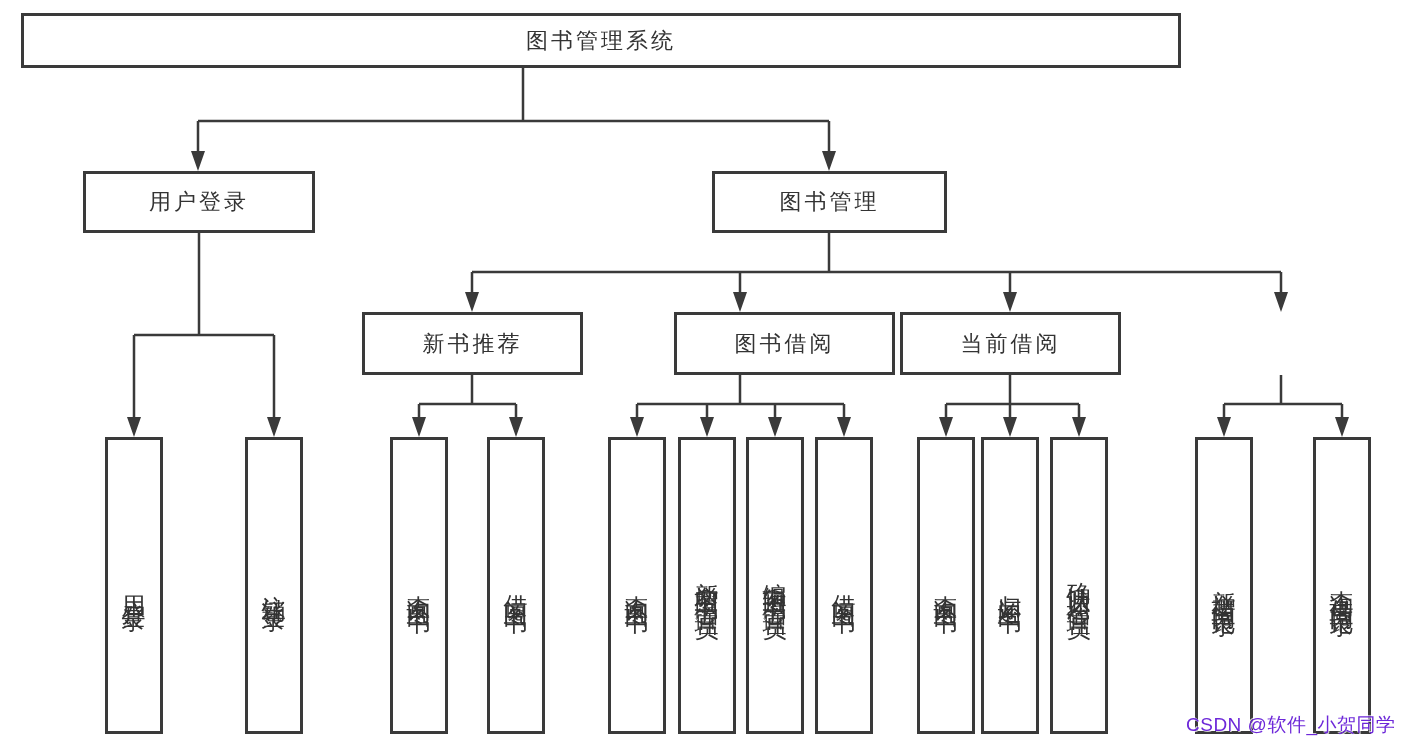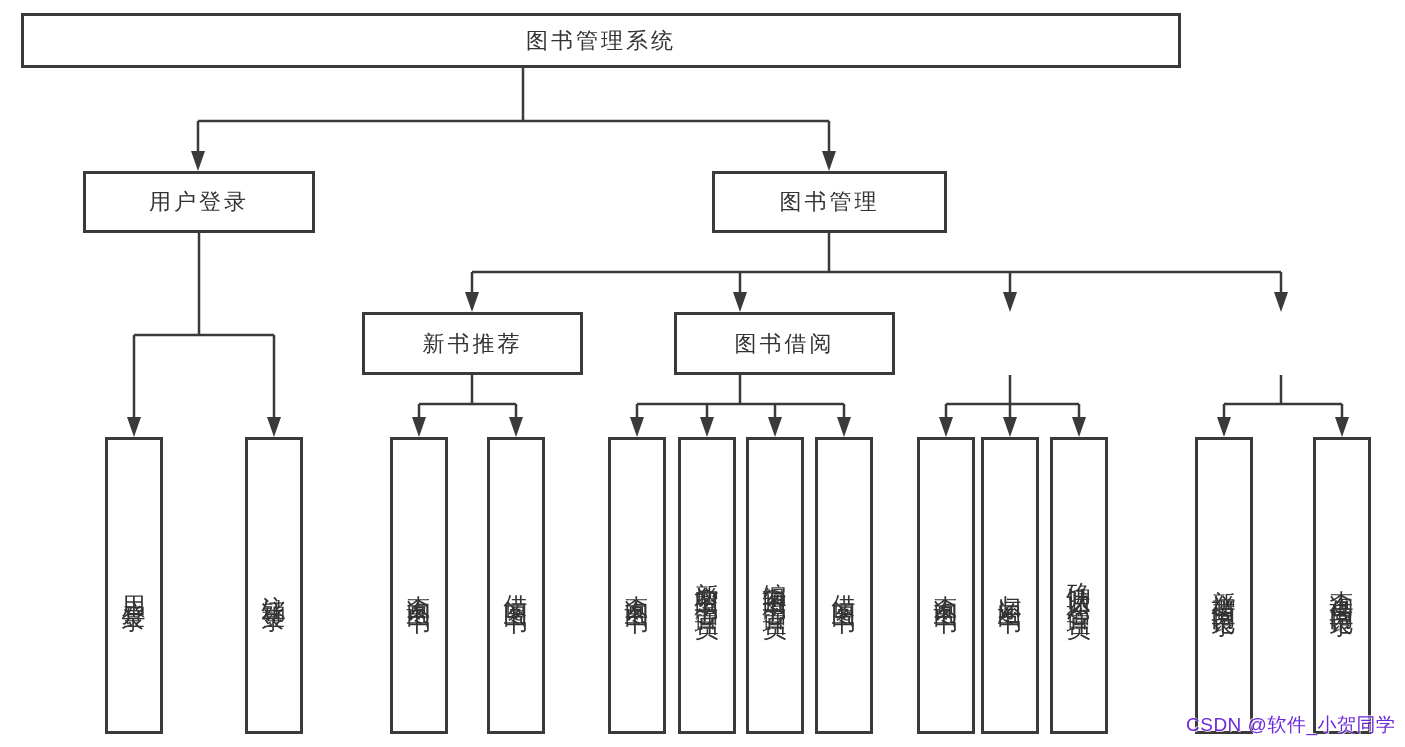--- a/index.html
+++ b/index.html
@@ -93,20 +93,21 @@
     </g>
   </svg>
 
   <div class="box h n-root">图书管理系统</div>
 
   <div class="box h l2 n-l2a">用户登录</div>
   <div class="box h l2 n-l2b">图书管理</div>
 
   <div class="box h l3 n-l3a">新书推荐</div>
   <div class="box h l3 n-l3b">图书借阅</div>
+  <div class="box h l3 n-l3c">当前借阅</div>
 
   <div class="box v" style="left:105px">用户登录</div>
   <div class="box v" style="left:245px">注销登录</div>
 
   <div class="box v" style="left:390px">查询图书</div>
   <div class="box v" style="left:487px">借阅图书</div>
 
   <div class="box v" style="left:608px">查询图书</div>
   <div class="box v" style="left:678px">新增图书（管理员）</div>
   <div class="box v" style="left:746px">编辑图书（管理员）</div>

